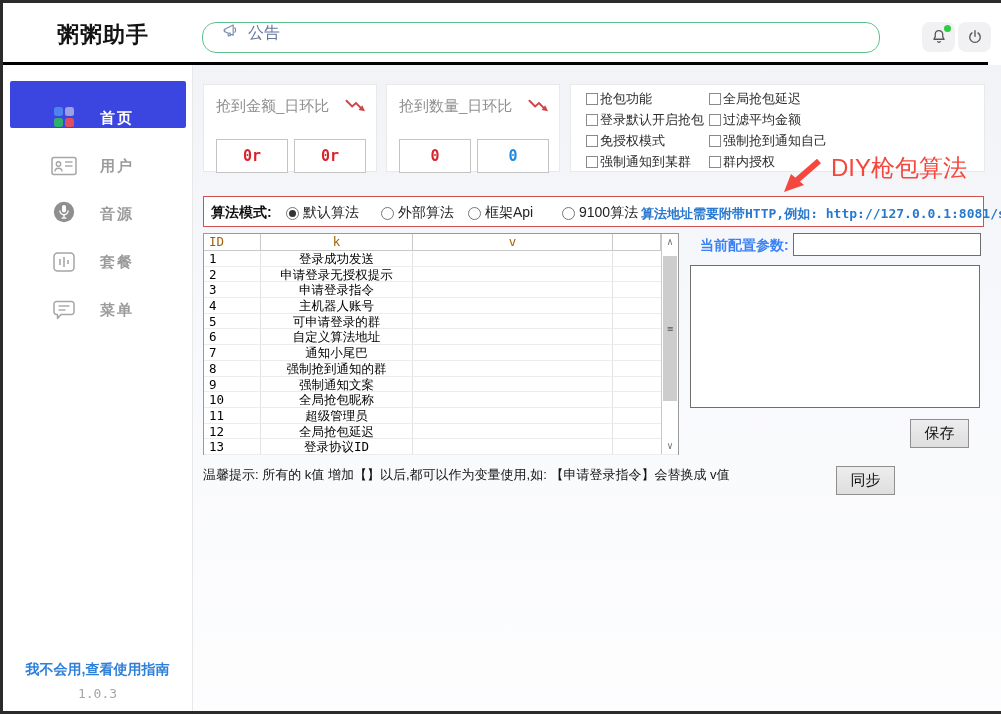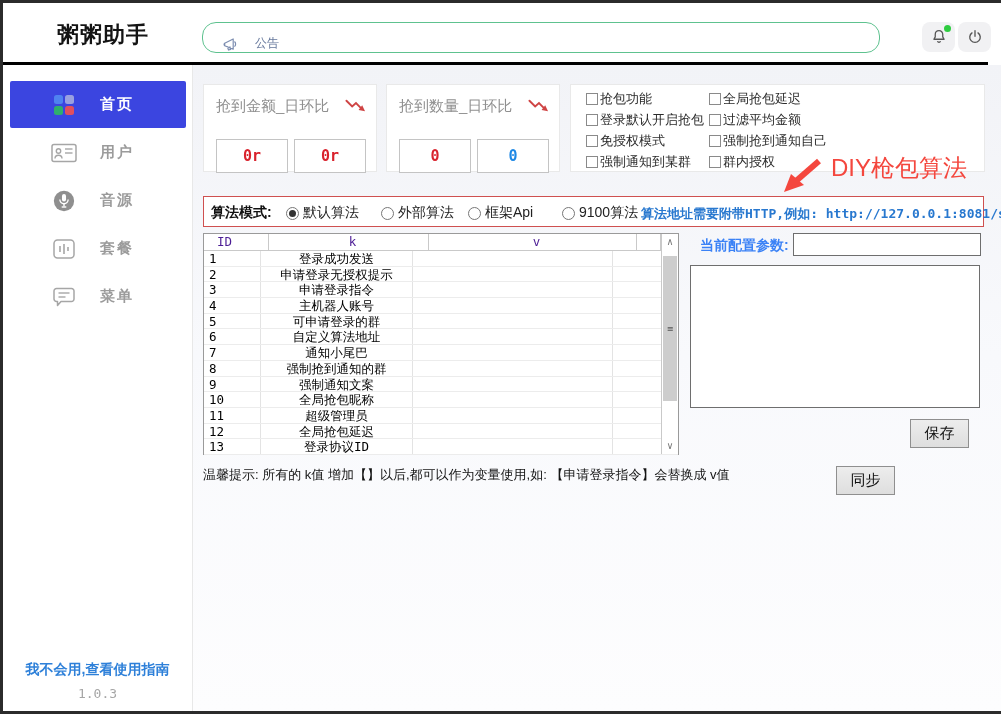--- a/index.html
+++ b/index.html
@@ -3,30 +3,30 @@
 <meta charset="utf-8">
 <style>
   * { margin:0; padding:0; box-sizing:border-box; }
   body { font-family:"Liberation Sans","DejaVu Sans",sans-serif; background:#dcdcdc; }
   .app { position:relative; width:1001px; height:714px; background:#fff; overflow:hidden;
          border-top:3px solid #2b2b2b; border-left:3px solid #2b2b2b; border-bottom:3px solid #2b2b2b; }
   
   .topbar { position:absolute; left:0; top:0; right:13px; height:62px; background:#fff; border-bottom:3px solid #000000; z-index:5; }
   .logo { position:absolute; left:54px; top:17px; font-size:22px; font-weight:800; color:#141414; letter-spacing:1px; }
   .announce { position:absolute; left:199px; top:19px; width:678px; height:31px; border:1px solid #5ec28f;
-              border-radius:14px; background:#fff; display:flex; align-items:flex-end; padding-left:20px; gap:15px;
-              color:#66789c; font-size:12px; cursor:pointer; }
+              border-radius:14px; background:#fff; display:flex; align-items:flex-start; padding-left:20px; gap:8px;
+              color:#66789c; font-size:16px; cursor:pointer; }
   .iconbtn { position:absolute; top:19px; width:33px; height:30px; border:none; border-radius:8px; background:#f1f1f3;
              display:flex; align-items:center; justify-content:center; cursor:pointer; }
   .iconbtn.bell { left:919px; }
   .iconbtn.power { left:955px; }
   .dot { position:absolute; right:4px; top:3px; width:7px; height:7px; border-radius:50%; background:#2ecc40; }
   
   .sidebar { position:absolute; left:0; top:62px; bottom:0; width:190px; background:#fff; border-right:1px solid #e8e8e8; z-index:4; }
-  .side-item { height:47px; margin:0 6px 1px 7px; display:flex; align-items:center; cursor:pointer; border-radius:2px; }
+  .side-item { height:47px; margin:0 6px 1px 7px; display:flex; align-items:flex-end; cursor:pointer; border-radius:2px; }
   .side-item:first-child { margin-top:16px; }
   .side-item.active { background:#3b45e0; }
   .side-icon { width:28px; margin-left:40px; display:flex; align-items:center; justify-content:center; }
   .side-label { margin-left:22px; font-size:15px; font-weight:700; color:#9b9b9b; letter-spacing:2px; }
   .side-item.active .side-label { color:#fff; }
   .guide { position:absolute; bottom:32px; width:100%; text-align:center; color:#2e80d9; font-size:14px; cursor:pointer;font-weight:bold; }
   .version { position:absolute; bottom:10px; width:100%; text-align:center; color:#a6a6a6; font-size:13px;
              font-family:"DejaVu Sans Mono",monospace; }
   
   .main-bg { position:absolute; left:190px; top:62px; right:0; bottom:0;
@@ -56,21 +56,21 @@
   .radiorow { position:absolute; top:7px; display:flex; align-items:center; gap:4px; font-size:14px; color:#222; cursor:pointer; }
   .radio { width:13px; height:13px; border:1px solid #777; border-radius:50%; background:#fff; display:flex;
            align-items:center; justify-content:center; }
   .radio.checked::after { content:''; width:7px; height:7px; border-radius:50%; background:#333; }
   .algo-note { position:absolute; left:437px; top:8px; font-size:13px; font-weight:700; color:#2878cf;
                font-family:"DejaVu Sans Mono","DejaVu Sans",monospace; white-space:nowrap; }
   
   .ktable { position:absolute; left:200px; top:230px; width:476px; height:222px; background:#fff;
             border:1px solid #9a9a9a; font-size:12.5px; font-family:"DejaVu Sans Mono","DejaVu Sans",monospace; z-index:3; }
   .thead { display:flex; height:17px; line-height:16px; border-bottom:1px solid #c9c9c9; padding-right:17px; }
-  .thead .th { border-right:1px solid #c9c9c9; text-align:center; color:#4c1d95;margin-left:8px; }
+  .thead .th { border-right:1px solid #c9c9c9; text-align:center; color:#a16207; }
   .tr { display:flex; height:15.7px; line-height:15px; border-bottom:1px solid #ececec; padding-right:17px; }
   .td { border-right:1px solid #e3e3e3; overflow:hidden; white-space:nowrap; }
   .col-id { width:57px; padding-left:5px; text-align:left; }
   .col-k  { width:152px; text-align:center; }
   .col-v  { width:200px; text-align:center; }
   .col-x  { flex:1; border-right:none; }
   .thead .col-id { text-align:left; }
   .sb { position:absolute; right:0; top:0; bottom:0; width:17px; border-left:1px solid #c9c9c9; background:#fff; }
   .sb-up,.sb-down { position:absolute; left:0; right:0; height:16px; text-align:center; color:#777; font-size:10px;
                     line-height:15px; cursor:pointer; }

